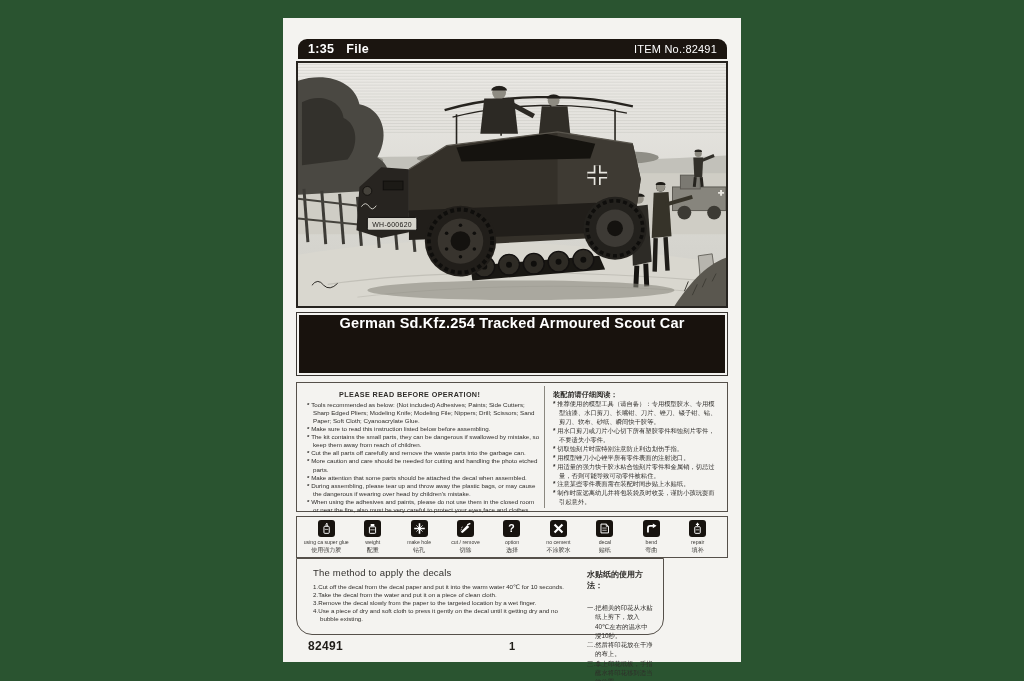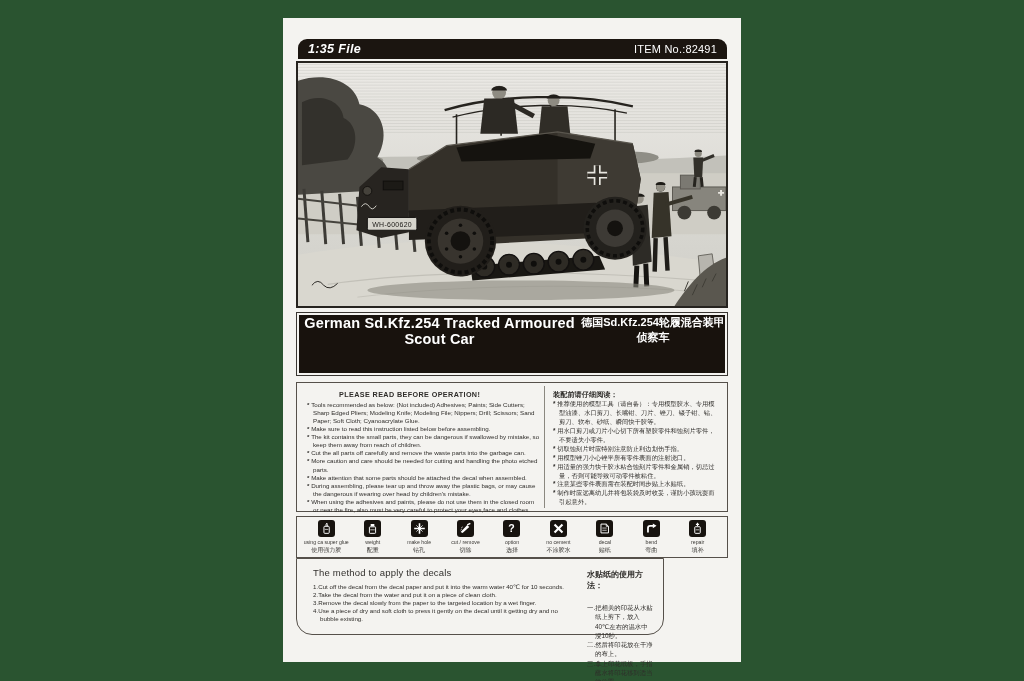--- a/index.html
+++ b/index.html
@@ -9,21 +9,21 @@
   html,body{margin:0;padding:0;}
   *{box-sizing:border-box;}
   body{font-family:"Liberation Sans","DejaVu Sans",sans-serif;color:var(--body_text);}
   .stage{position:relative;width:1024px;height:681px;background:var(--background);overflow:hidden;}
   .page{position:absolute;left:283px;top:18px;width:458px;height:644px;background:var(--page);}
 
   
   .hbar{position:absolute;left:15px;top:21px;width:429px;height:20px;background:var(--header_bar);
         border-radius:9px 9px 0 0;display:flex;align-items:center;justify-content:space-between;
         padding:0 10px;color:#fff;}
-  .hbar .scale-group{display:flex;align-items:flex-start;gap:4px;font-weight:bold;font-size:12.5px;letter-spacing:.3px;font-style:italic;}
+  .hbar .scale-group{display:flex;align-items:flex-start;gap:12px;font-weight:bold;font-size:12.5px;letter-spacing:.3px;}
   .hbar .item-no{font-weight:normal;font-size:11px;letter-spacing:.2px;margin-left:13px;}
 
   
   .illo{position:absolute;left:13px;top:43px;width:432px;height:247px;border:2px solid #26231f;background:#dddcd6;}
   .illo svg{display:block;width:100%;height:100%;}
 
   
   .title-wrap{position:absolute;left:13px;top:294px;width:432px;height:64px;border:1px solid #3a3632;
               background:var(--page);padding:2px;}
   .title-inner{width:100%;height:100%;background:var(--title_panel);color:#fff;text-align:center;
@@ -232,21 +232,20 @@
         <g stroke="#3f3d36" stroke-width="1">
           <path d="M390,232 l4,-10 M398,236 l5,-11 M408,228 l4,-9 M418,222 l4,-8"></path>
         </g>
         <path d="M14,226 q6,-8 12,0 q6,6 14,-2" stroke="#2b2925" stroke-width="1" fill="none"></path>
       </svg>
     </div>
 
     <div class="title-wrap">
       <div class="title-inner">
         <div class="title-en">German Sd.Kfz.254 Tracked Armoured Scout Car</div>
-        <div class="title-zh">德国Sd.Kfz.254轮履混合装甲侦察车</div>
       </div>
     </div>
 
     <div class="instr">
       <div class="instr-en">
         <div class="instr-en-heading">PLEASE READ BEFORE OPERATION!</div>
         <ul class="ulist">
             <li>Tools recommended as below: (Not included) Adhesives; Paints; Side Cutters; Sharp Edged Pliers; Modeling Knife; Modeling File; Nippers; Drill; Scissors; Sand Paper; Soft Cloth; Cyanoacrylate Glue.</li>
             <li>Make sure to read this instruction listed below before assembling.</li>
             <li>The kit contains the small parts, they can be dangerous if swallowed by mistake, so keep them away from reach of children.</li>
@@ -384,15 +383,19 @@
         <div class="dec-zh-heading">水贴纸的使用方法：</div>
         <ol class="zsteps">
             <li>一.把相关的印花从水贴纸上剪下，放入40℃左右的温水中浸10秒。</li>
             <li>二.然后将印花放在干净的布上。</li>
             <li>三.拿上印花纸板，手指蘸水将印花移到适当的位置。</li>
             <li>四.用软干布轻压印花直至水干，气泡消失。</li>
           </ol>
       </div>
     </div>
 
+    <div class="footer">
+      <span class="item">82491</span>
+      <span class="pageno">1</span>
+    </div>
 
   </div>
 </div>
 
 </body></html>

